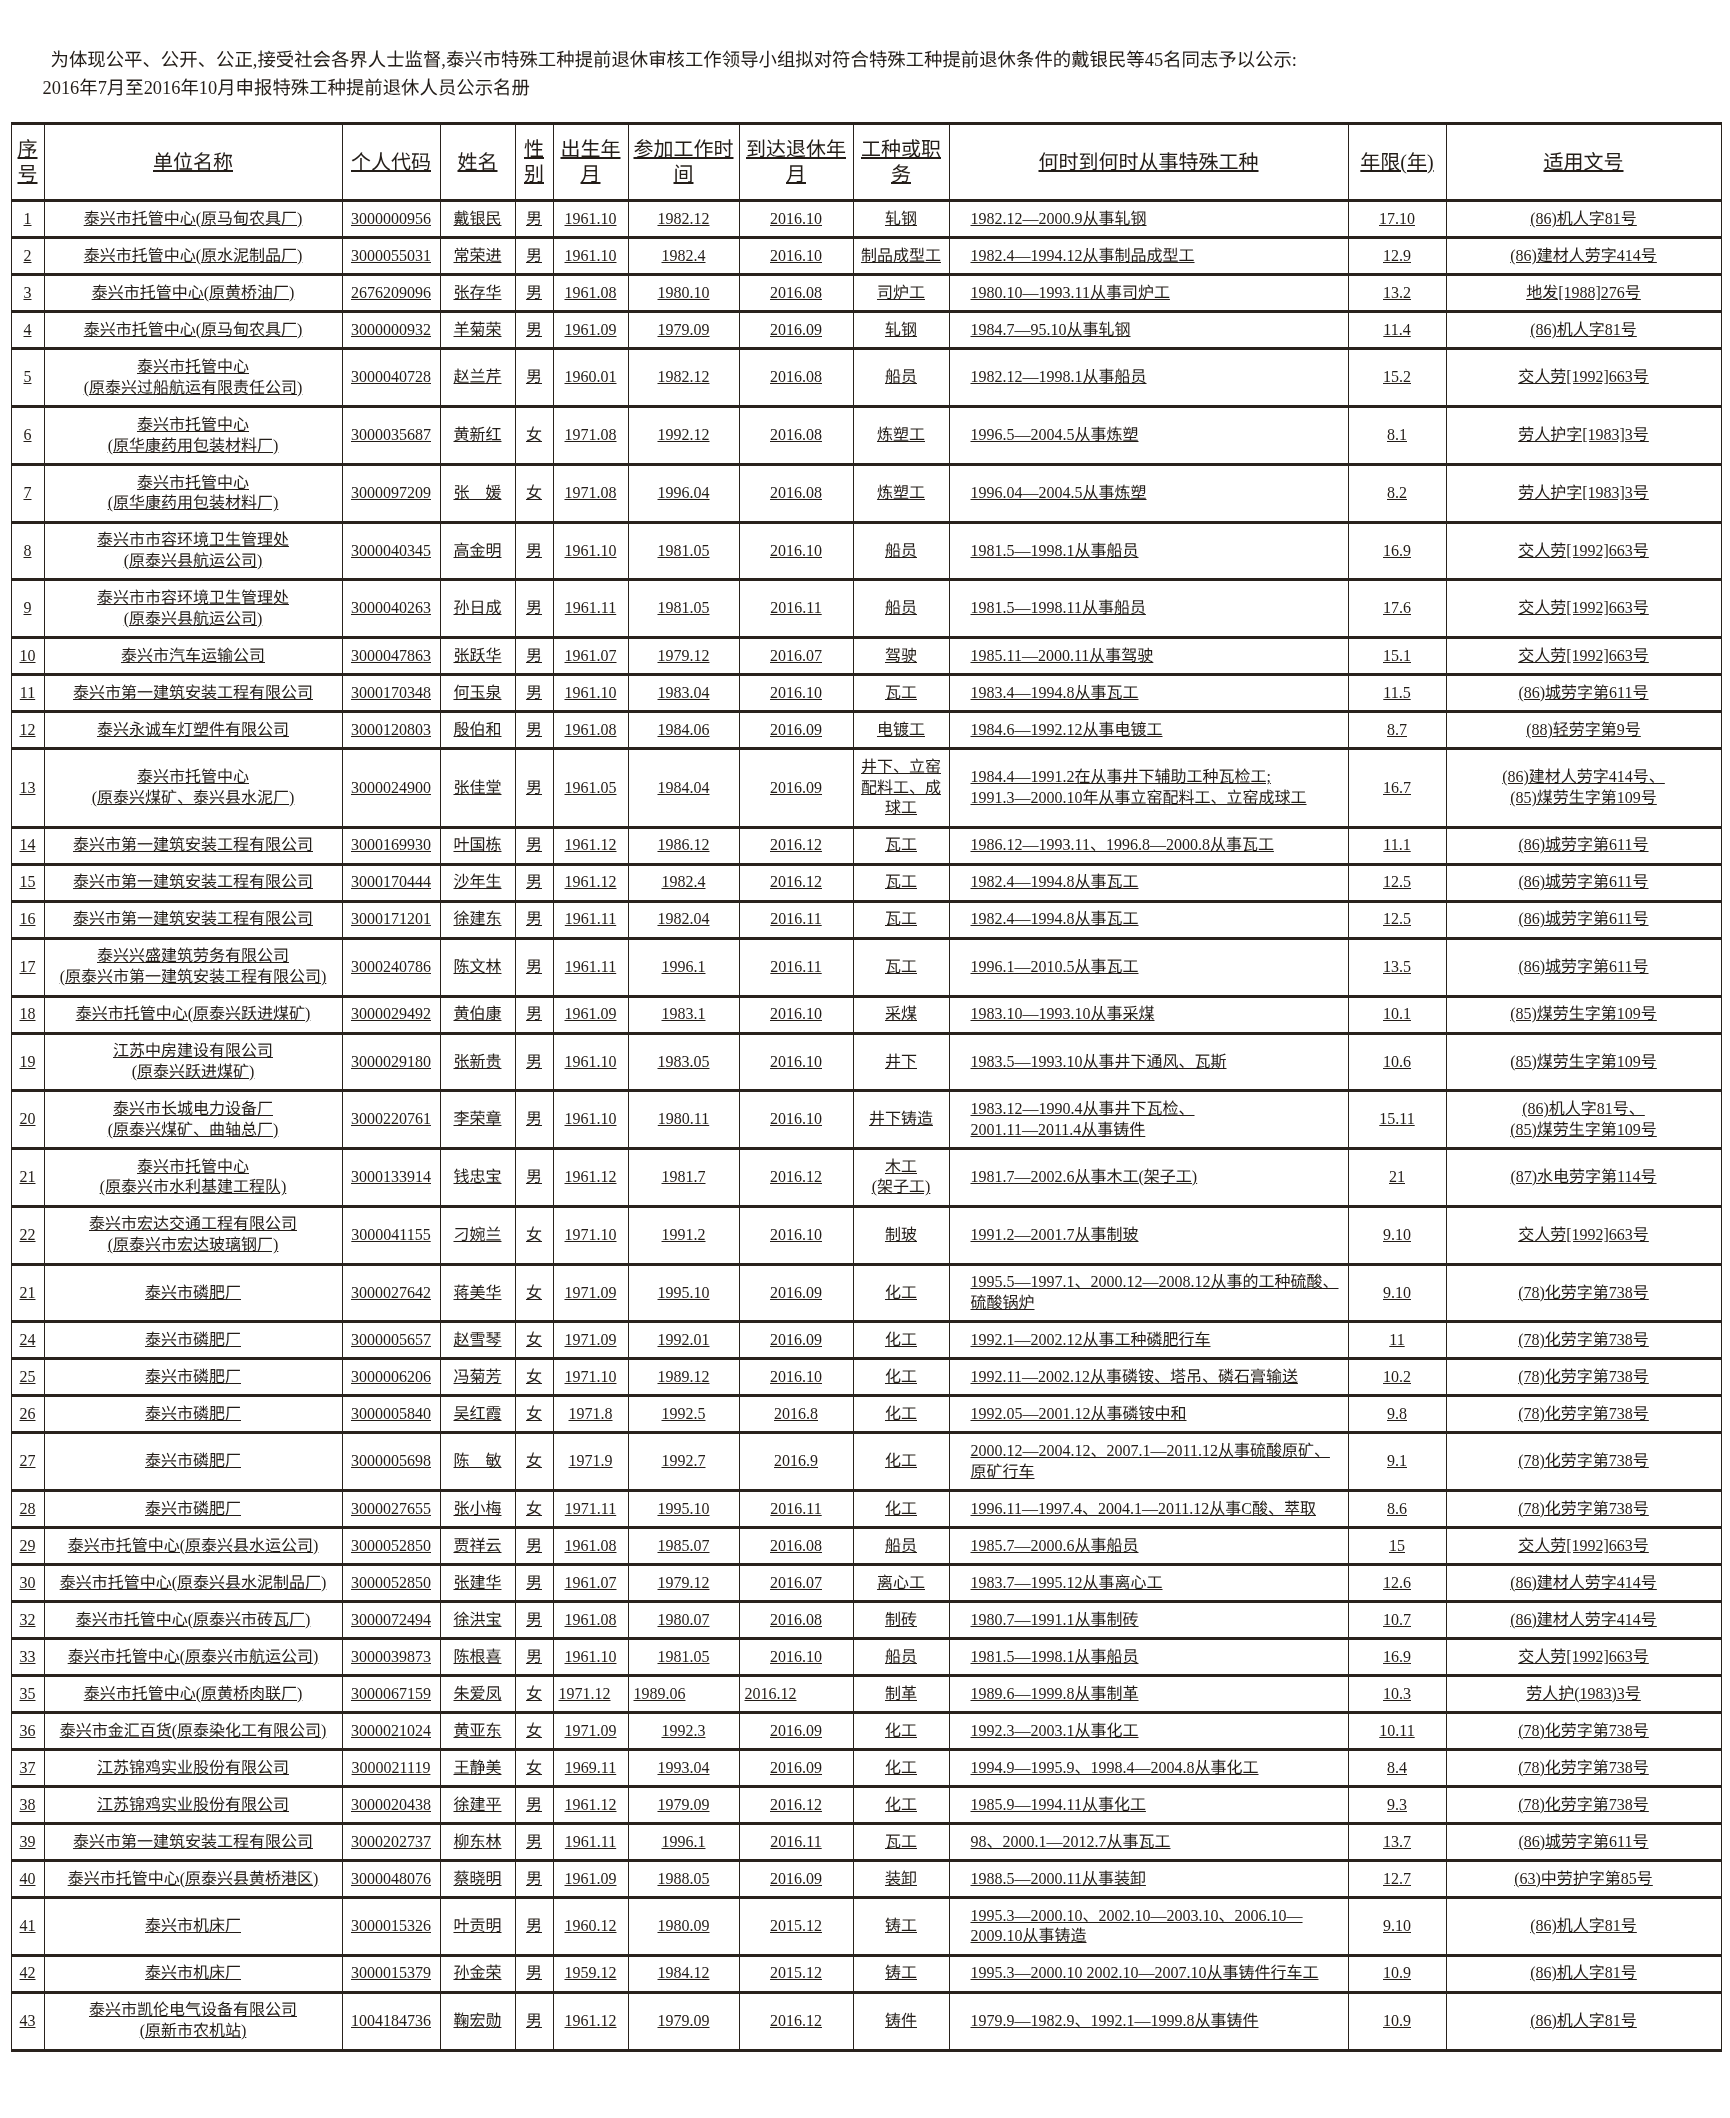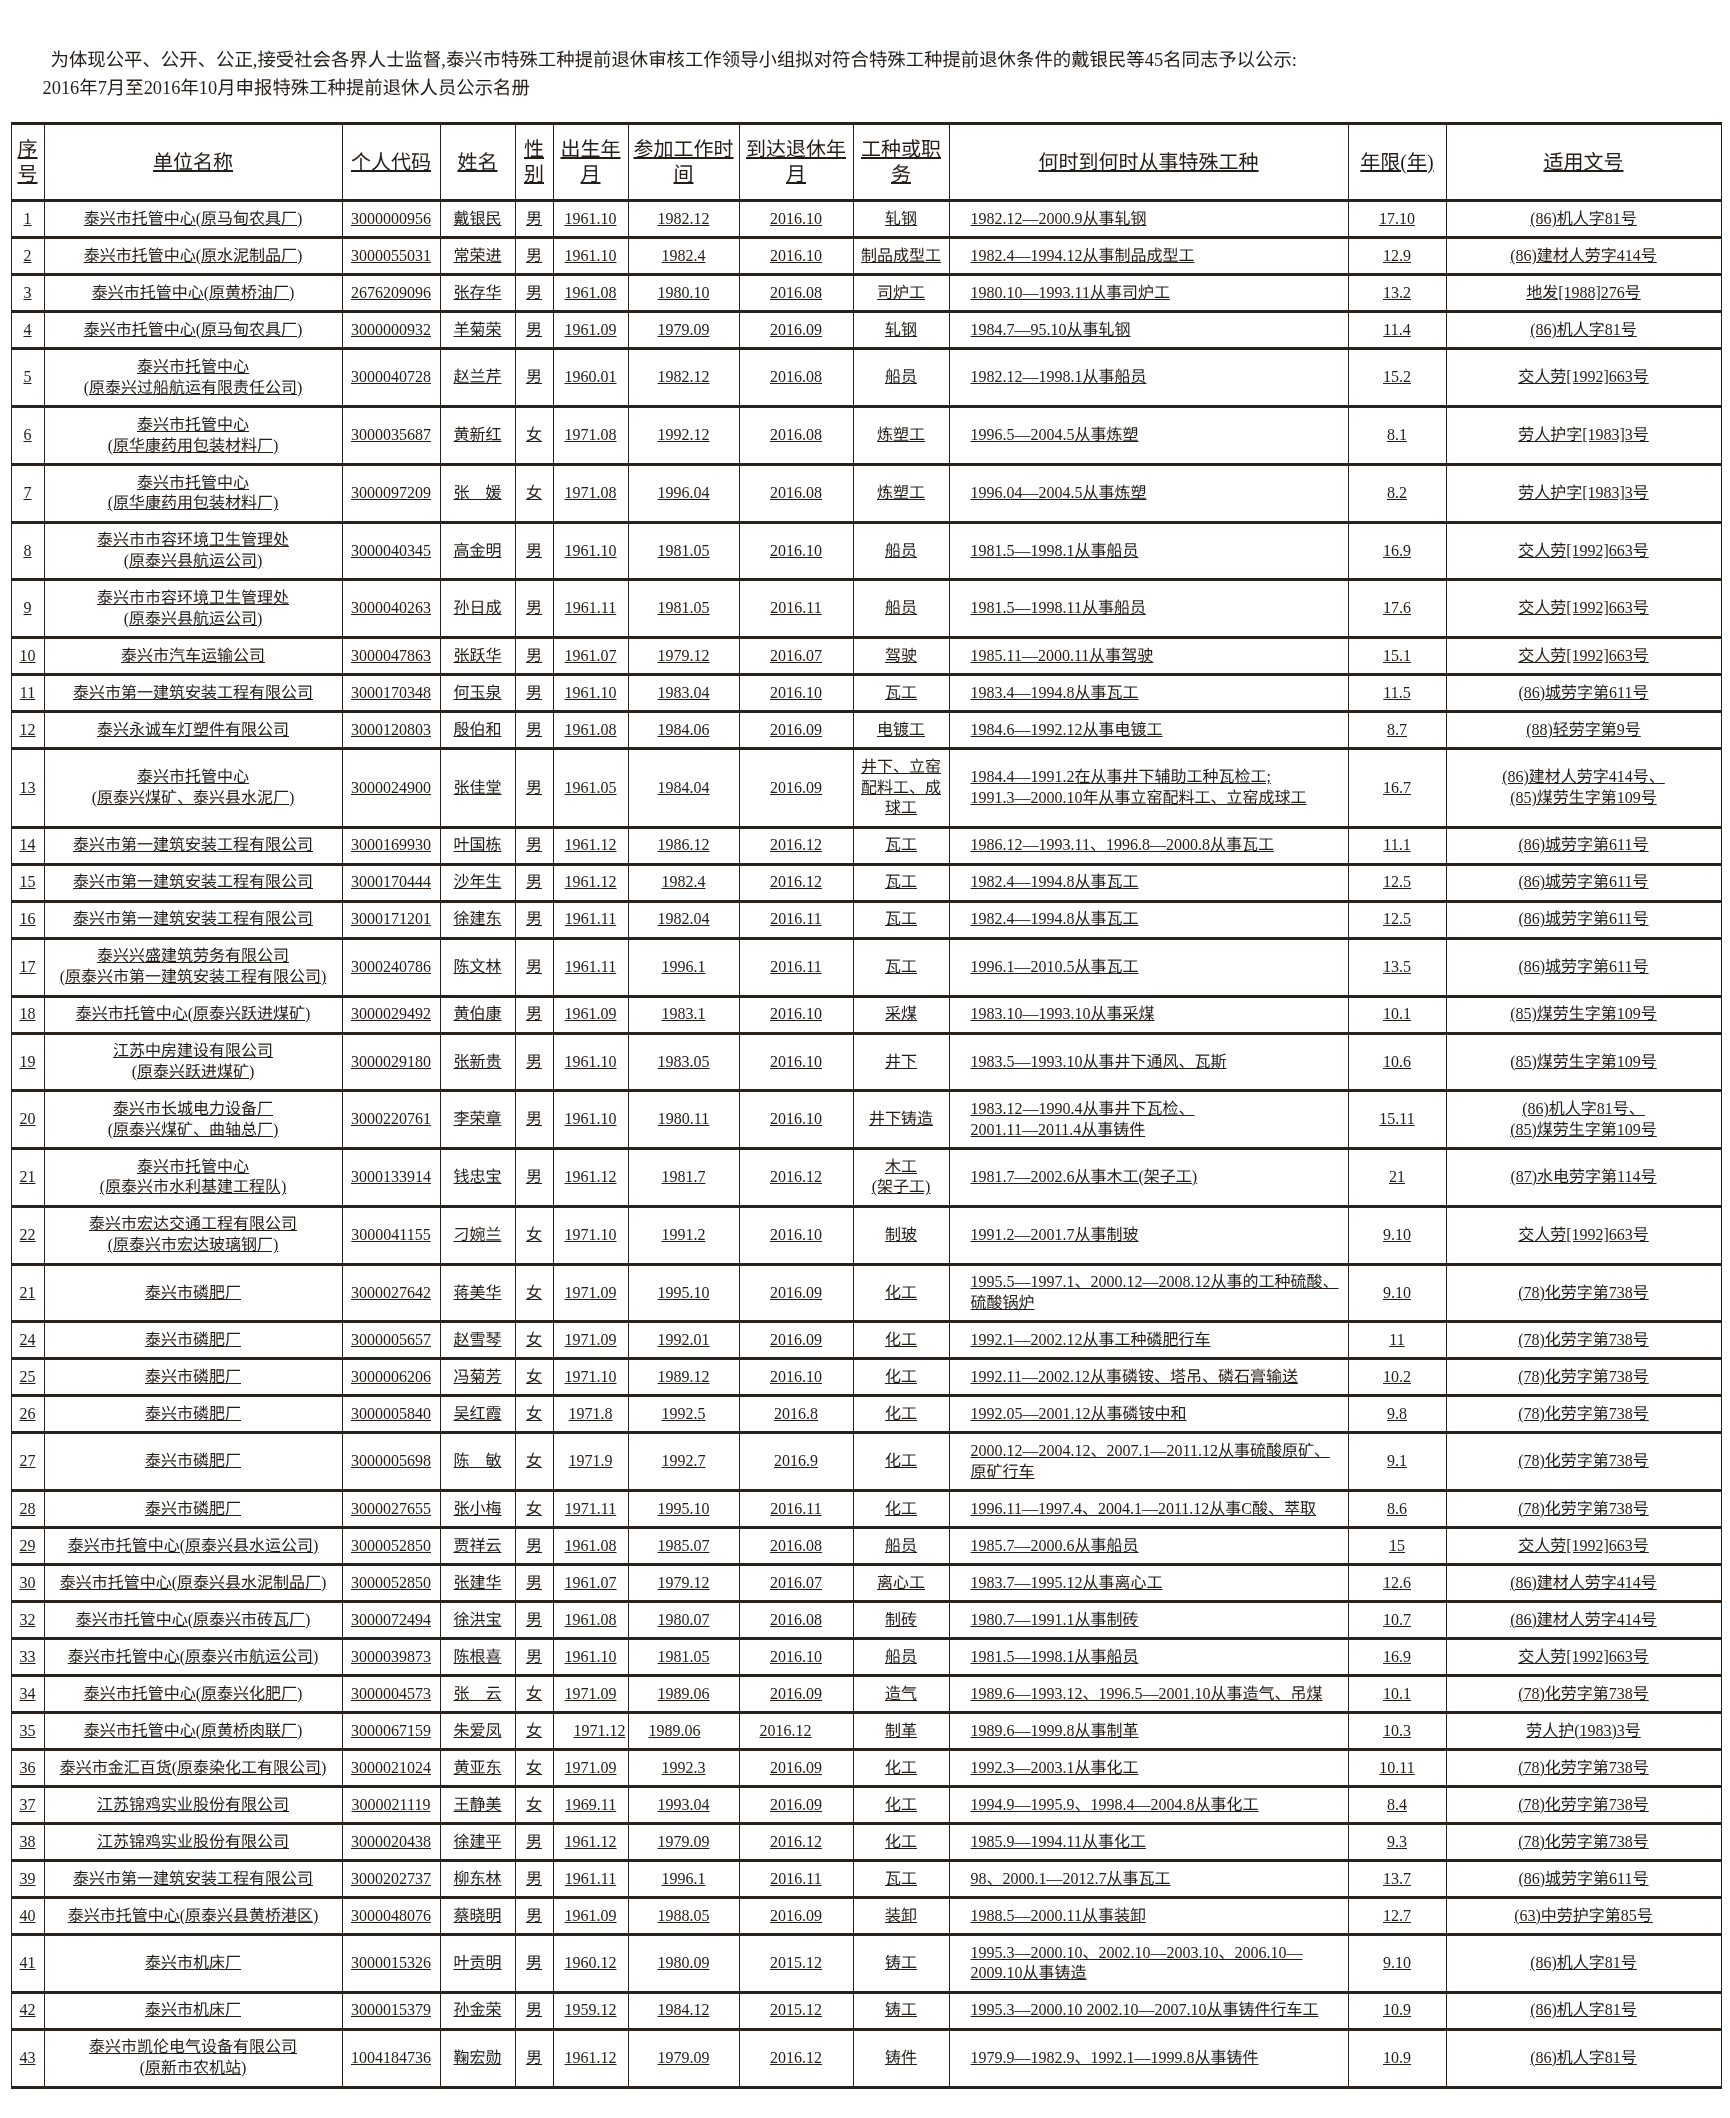--- a/index.html
+++ b/index.html
@@ -48,21 +48,21 @@
     padding:12.3px 1.8px;
     line-height:1.25;
   }
   td{
     font-size:16px;
     line-height:1.3;
     padding:6.6px 4.4px;
     white-space:pre-line;
   }
   td.col-period{text-align:left;padding-left:21px;}
-  td.cell-left{text-align:left;padding-left:20px;}
+  td.cell-left{text-align:left;padding-left:5px;}
 </style>
 </head>
 <body>
 
 <div class="doc">
 
   <div class="title-block">
     <div class="title-line1">为体现公平、公开、公正,接受社会各界人士监督,泰兴市特殊工种提前退休审核工作领导小组拟对符合特殊工种提前退休条件的戴银民等45名同志予以公示:</div>
     <div class="title-line2">2016年7月至2016年10月申报特殊工种提前退休人员公示名册</div>
   </div>
@@ -557,34 +557,20 @@
           <td class="col-sex">男</td>
           <td class="col-birth">1961.10</td>
           <td class="col-start">1981.05</td>
           <td class="col-retire">2016.10</td>
           <td class="col-job">船员</td>
           <td class="col-period">1981.5—1998.1从事船员</td>
           <td class="col-years">16.9</td>
           <td class="col-doc">交人劳[1992]663号</td>
         </tr>
         <tr>
-          <td class="col-no">34</td>
-          <td class="col-unit">泰兴市托管中心(原泰兴化肥厂)</td>
-          <td class="col-code">3000004573</td>
-          <td class="col-name">张　云</td>
-          <td class="col-sex">女</td>
-          <td class="col-birth">1971.09</td>
-          <td class="col-start">1989.06</td>
-          <td class="col-retire">2016.09</td>
-          <td class="col-job">造气</td>
-          <td class="col-period">1989.6—1993.12、1996.5—2001.10从事造气、吊煤</td>
-          <td class="col-years">10.1</td>
-          <td class="col-doc">(78)化劳字第738号</td>
-        </tr>
-        <tr>
           <td class="col-no">35</td>
           <td class="col-unit">泰兴市托管中心(原黄桥肉联厂)</td>
           <td class="col-code">3000067159</td>
           <td class="col-name">朱爱凤</td>
           <td class="col-sex">女</td>
           <td class="col-birth cell-left">1971.12</td>
           <td class="col-start cell-left">1989.06</td>
           <td class="col-retire cell-left">2016.12</td>
           <td class="col-job">制革</td>
           <td class="col-period">1989.6—1999.8从事制革</td>

